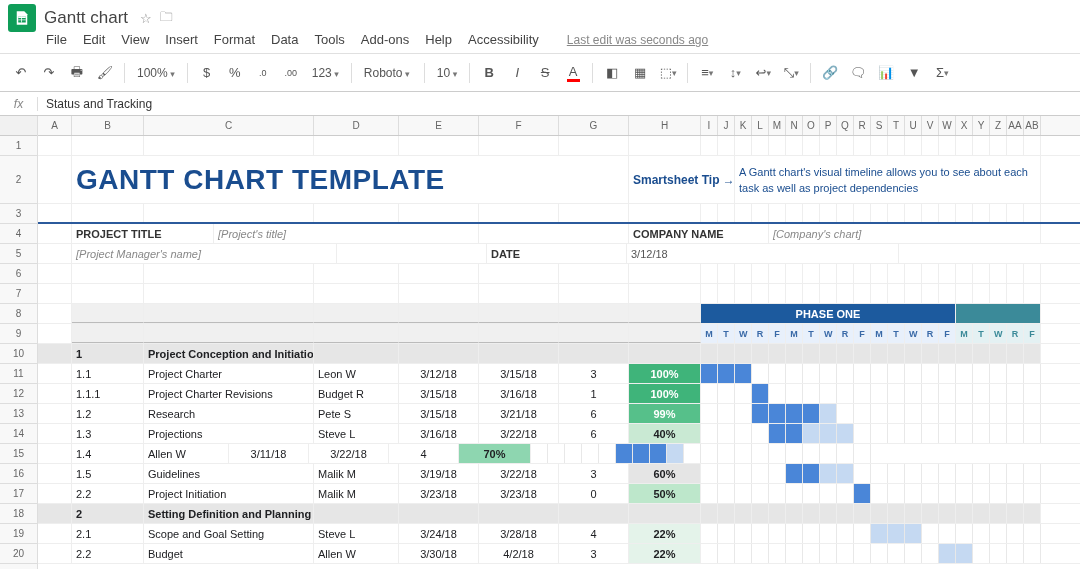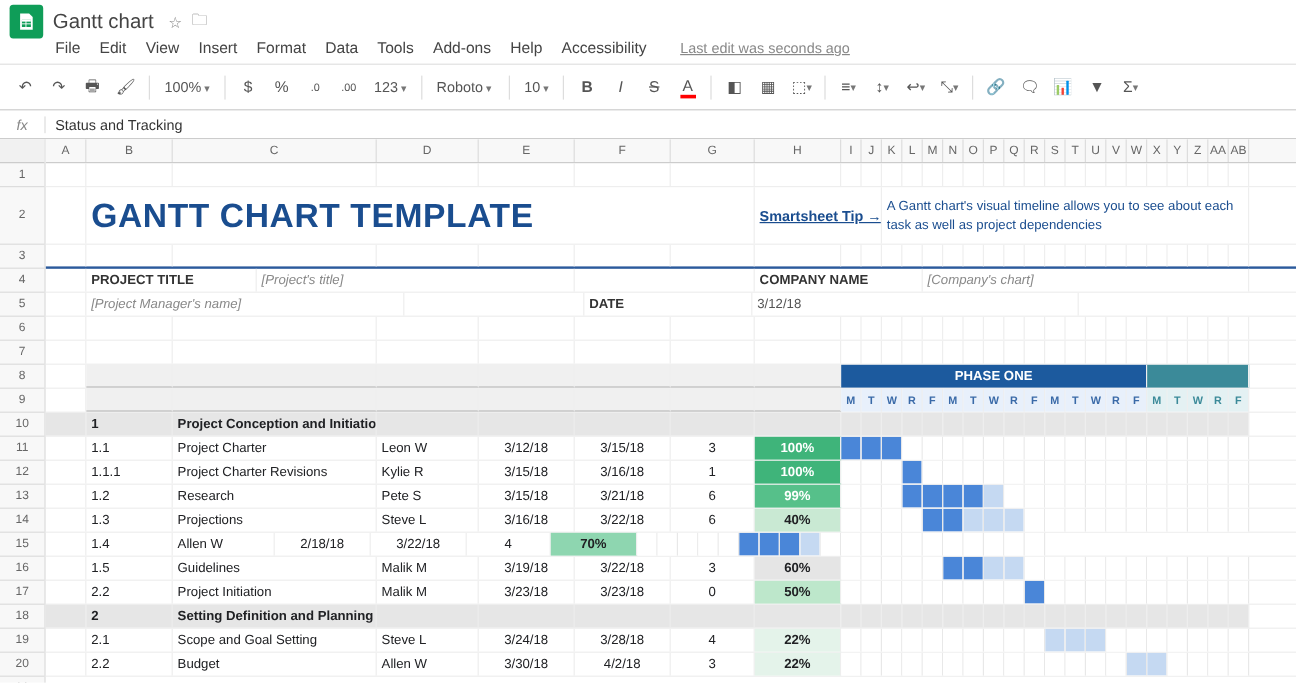--- a/index.html
+++ b/index.html
@@ -242,21 +242,21 @@
           <div class="cell " style="width: 17px;"></div>
           <div class="cell " style="width: 17px;"></div>
           <div class="cell " style="width: 17px;"></div>
           <div class="cell " style="width: 17px;"></div>
           <div class="cell " style="width: 17px;"></div>
           <div class="cell " style="width: 17px;"></div>
         </div>
         <div class="row tall">
           <div class="cell " style="width: 34px;"></div>
           <div class="cell big-title" style="width: 557px; line-height: 48px;">GANTT CHART TEMPLATE</div>
-          <div class="cell tip-label" style="width: 106px; line-height: 48px; text-align: center; text-decoration: underline;">Smartsheet Tip →</div>
+          <div class="cell tip-label" style="width: 106px; line-height: 48px; text-align: center;">Smartsheet Tip →</div>
           <div class="cell tip-text" style="width: 306px; white-space: normal; line-height: 16px; padding-top: 8px;">A Gantt chart's visual timeline allows you to see about each task as well as project dependencies</div>
         </div>
         <div class="row ribbon-line">
           <div class="cell " style="width: 34px;"></div>
           <div class="cell " style="width: 72px;"></div>
           <div class="cell " style="width: 170px;"></div>
           <div class="cell " style="width: 85px;"></div>
           <div class="cell " style="width: 80px;"></div>
           <div class="cell " style="width: 80px;"></div>
           <div class="cell " style="width: 70px;"></div>
@@ -462,21 +462,21 @@
           <div class="cell gantt-cell" style="width: 17px;"></div>
           <div class="cell gantt-cell" style="width: 17px;"></div>
           <div class="cell gantt-cell" style="width: 17px;"></div>
           <div class="cell gantt-cell" style="width: 17px;"></div>
           <div class="cell gantt-cell" style="width: 17px;"></div>
         </div>
         <div class="row data-row">
           <div class="cell " style="width: 34px;"></div>
           <div class="cell " style="width: 72px;">1.1.1</div>
           <div class="cell " style="width: 170px;">Project Charter Revisions</div>
-          <div class="cell " style="width: 85px;">Kylie R</div>
+          <div class="cell " style="width: 85px;">Budget R</div>
           <div class="cell " style="width: 80px; text-align: center;">3/15/18</div>
           <div class="cell " style="width: 80px; text-align: center;">3/16/18</div>
           <div class="cell " style="width: 70px; text-align: center;">1</div>
           <div class="cell pct-cell pct-100" style="width: 72px;">100%</div>
           <div class="cell gantt-cell" style="width: 17px;"></div>
           <div class="cell gantt-cell" style="width: 17px;"></div>
           <div class="cell gantt-cell" style="width: 17px;"></div>
           <div class="cell gantt-cell" style="width: 17px; padding: 0px;">
             <div class="gbar"></div>
           </div>
@@ -574,21 +574,21 @@
           <div class="cell gantt-cell" style="width: 17px;"></div>
           <div class="cell gantt-cell" style="width: 17px;"></div>
           <div class="cell gantt-cell" style="width: 17px;"></div>
           <div class="cell gantt-cell" style="width: 17px;"></div>
           <div class="cell gantt-cell" style="width: 17px;"></div>
         </div>
         <div class="row data-row">
           <div class="cell " style="width: 34px;"></div>
           <div class="cell " style="width: 72px;">1.4</div>
           <div class="cell " style="width: 85px;">Allen W</div>
-          <div class="cell " style="width: 80px; text-align: center;">2/18/18</div>
+          <div class="cell " style="width: 80px; text-align: center;">3/11/18</div>
           <div class="cell " style="width: 80px; text-align: center;">3/22/18</div>
           <div class="cell " style="width: 70px; text-align: center;">4</div>
           <div class="cell pct-cell pct-70" style="width: 72px;">70%</div>
           <div class="cell gantt-cell" style="width: 17px;"></div>
           <div class="cell gantt-cell" style="width: 17px;"></div>
           <div class="cell gantt-cell" style="width: 17px;"></div>
           <div class="cell gantt-cell" style="width: 17px;"></div>
           <div class="cell gantt-cell" style="width: 17px;"></div>
           <div class="cell gantt-cell" style="width: 17px; padding: 0px;">
             <div class="gbar"></div>

